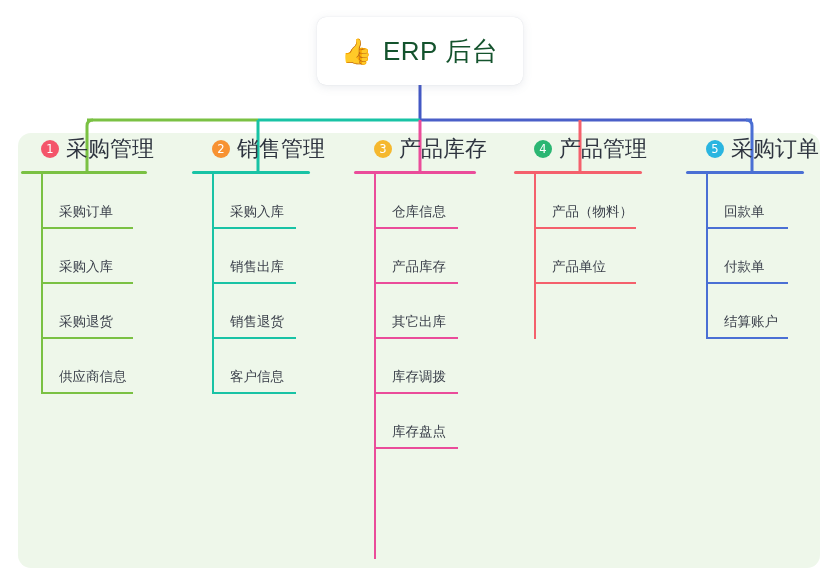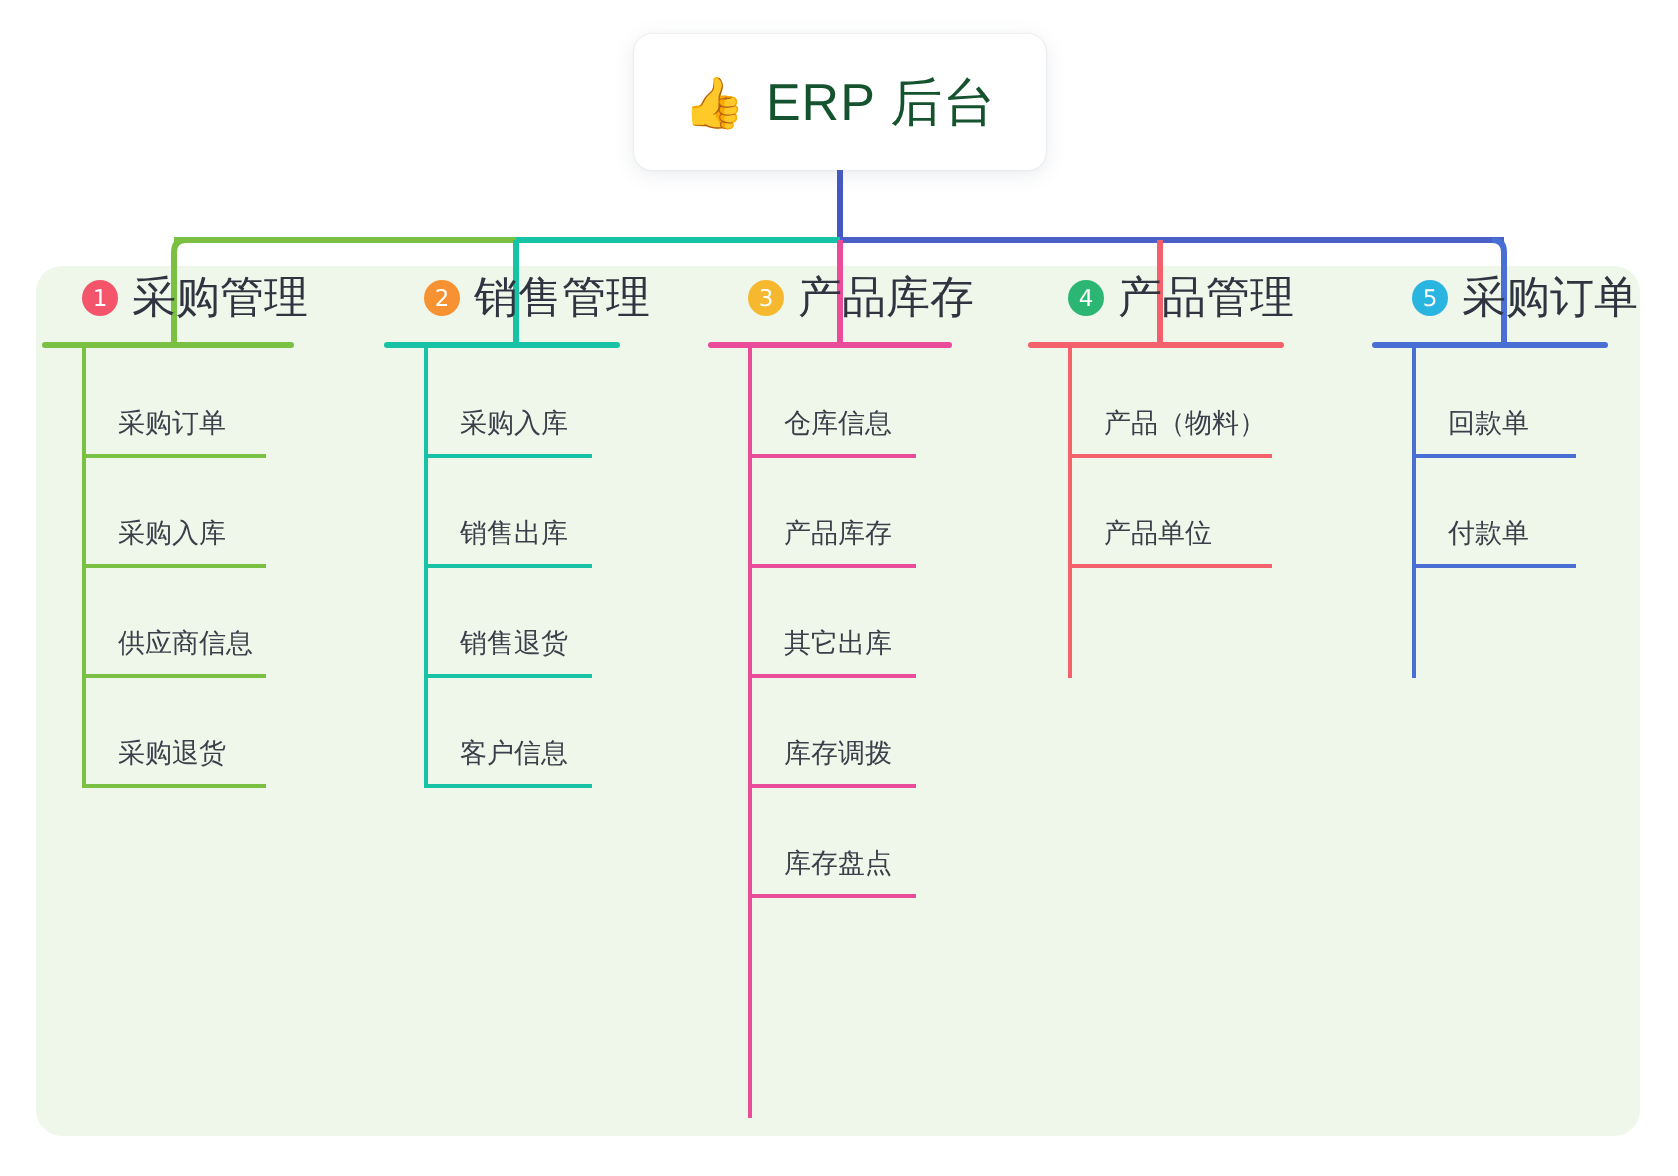--- a/index.html
+++ b/index.html
@@ -181,27 +181,27 @@
           <div class="col-rail" style="background: rgb(122, 193, 67); height: 220px;"></div>
           <div class="item">
             <span class="item-label">采购订单</span>
             <div class="item-rule" style="background: rgb(122, 193, 67); width: 92px;"></div>
           </div>
           <div class="item">
             <span class="item-label">采购入库</span>
             <div class="item-rule" style="background: rgb(122, 193, 67); width: 92px;"></div>
           </div>
           <div class="item">
+            <span class="item-label">采购退货</span>
+            <div class="item-rule" style="background: rgb(122, 193, 67); width: 92px;"></div>
+          </div>
+          <div class="item">
             <span class="item-label">供应商信息</span>
             <div class="item-rule" style="background: rgb(122, 193, 67); width: 92px;"></div>
           </div>
-          <div class="item">
-            <span class="item-label">采购退货</span>
-            <div class="item-rule" style="background: rgb(122, 193, 67); width: 92px;"></div>
-          </div>
         </div>
       </div>
       <div class="column" style="left: 192px;">
         <div class="col-head">
           <span class="badge" style="background: rgb(247, 146, 50);">2</span>
           <span class="col-title">销售管理</span>
         </div>
         <div class="col-rule" style="background: rgb(24, 195, 165); width: 118px; margin-left: 0px;"></div>
         <div class="col-items">
           <div class="col-rail" style="background: rgb(24, 195, 165); height: 220px;"></div>
@@ -280,17 +280,21 @@
         <div class="col-items">
           <div class="col-rail" style="background: rgb(74, 111, 212); height: 165px;"></div>
           <div class="item">
             <span class="item-label">回款单</span>
             <div class="item-rule" style="background: rgb(74, 111, 212); width: 82px;"></div>
           </div>
           <div class="item">
             <span class="item-label">付款单</span>
             <div class="item-rule" style="background: rgb(74, 111, 212); width: 82px;"></div>
           </div>
+          <div class="item">
+            <span class="item-label">结算账户</span>
+            <div class="item-rule" style="background: rgb(74, 111, 212); width: 82px;"></div>
+          </div>
         </div>
       </div>
     </div>
 
 </div>
 
 </body></html>

